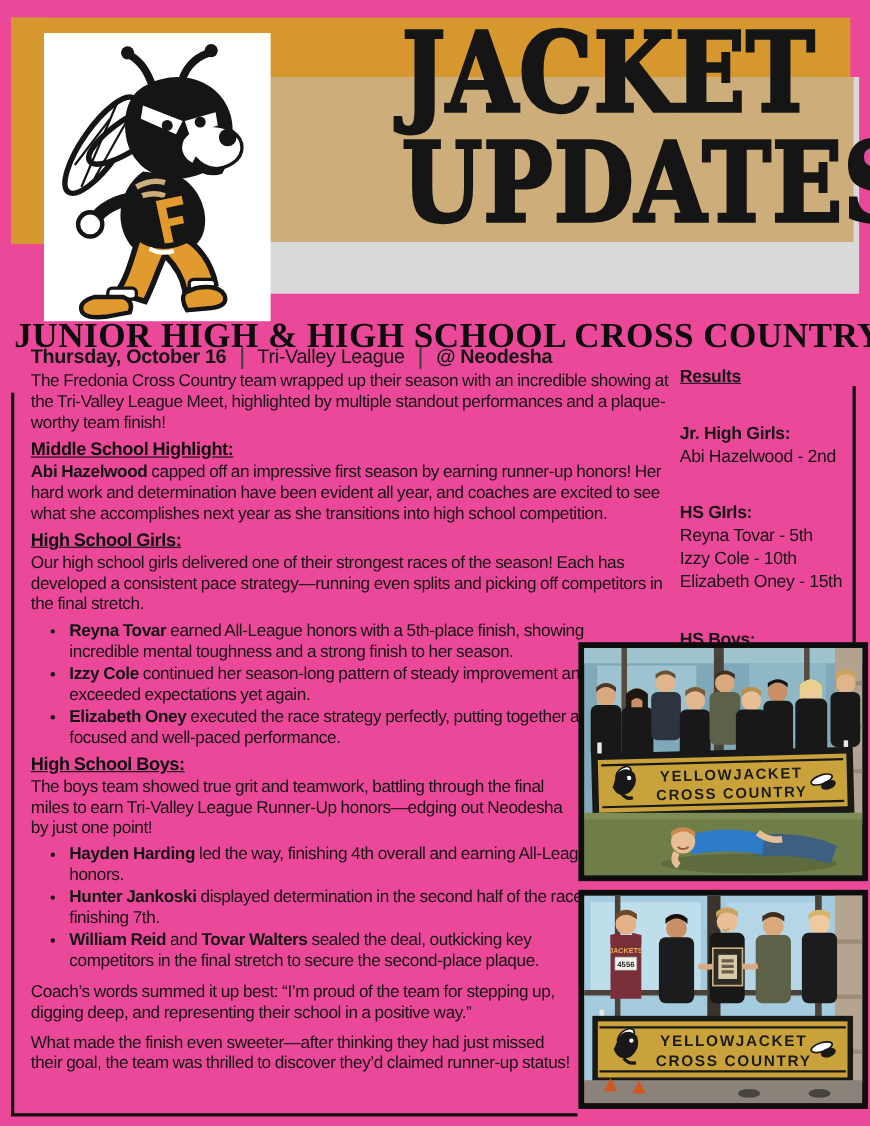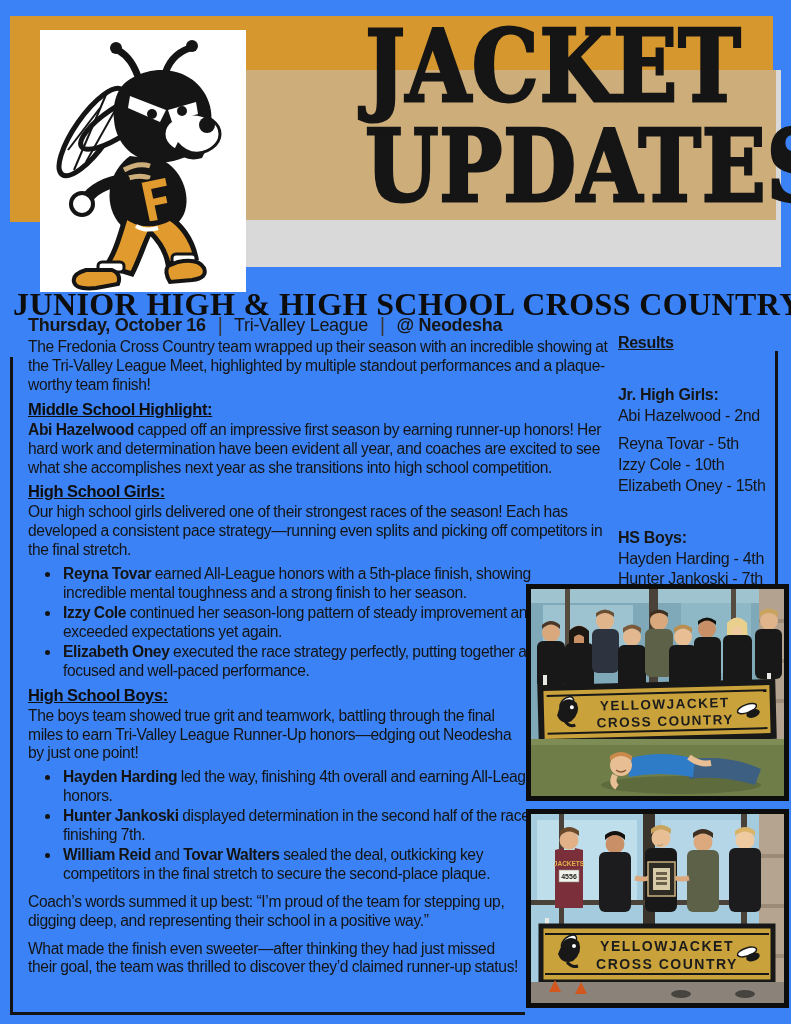--- a/index.html
+++ b/index.html
@@ -1,16 +1,16 @@
 <!DOCTYPE html>
 <html><head>
 <meta charset="utf-8">
 <style>
   html,body{margin:0;padding:0;background:#fff;}
-  .page{position:relative;width:791px;height:1024px;background:#3b82f6;overflow:hidden;
+  .page{position:relative;width:791px;height:1024px;background:#ec4899;overflow:hidden;
         font-family:"Liberation Sans",sans-serif;color:#161616;}
   
   .band{position:absolute;}
   .band-gold-top{left:10px;top:16px;width:763px;height:54px;background:#D6982E;}
   .band-gold-left{left:10px;top:16px;width:30px;height:206px;background:#D6982E;}
   .band-gray{left:167px;top:70px;width:614px;height:197px;background:#D9D9D9;}
   .band-tan{left:167px;top:70px;width:609px;height:150px;background:#CDAD7A;}
   .logo-box{position:absolute;left:40px;top:30px;width:206px;height:262px;background:#fff;}
   .logo-box svg{width:100%;height:100%;display:block;}
   .masthead-title{position:absolute;left:330px;top:16px;width:440px;text-align:center;
@@ -160,20 +160,21 @@
     <p class="narrow closing">What made the finish even sweeter—after thinking they had just missed their goal, the team was thrilled to discover they’d claimed runner-up status!</p>
   </div>
 
   <aside class="results-col">
     <div class="results-title">Results</div>
     <div class="rgroup">
       <div class="rlabel">Jr. High Girls:</div>
       <div class="rentry">Abi Hazelwood - 2nd</div>
     </div>
     <div class="rgroup">
+      <div class="rlabel">HS GIrls:</div>
       <div class="rentry">Reyna Tovar - 5th</div>
       <div class="rentry">Izzy Cole - 10th</div>
       <div class="rentry">Elizabeth Oney - 15th</div>
     </div>
     <div class="rgroup">
       <div class="rlabel">HS Boys:</div>
       <div class="rentry">Hayden Harding - 4th</div>
       <div class="rentry">Hunter Jankoski - 7th</div>
       <div class="rentry">William Reid - 19th</div>
       <div class="rentry">Dean Walters - 24th</div>

